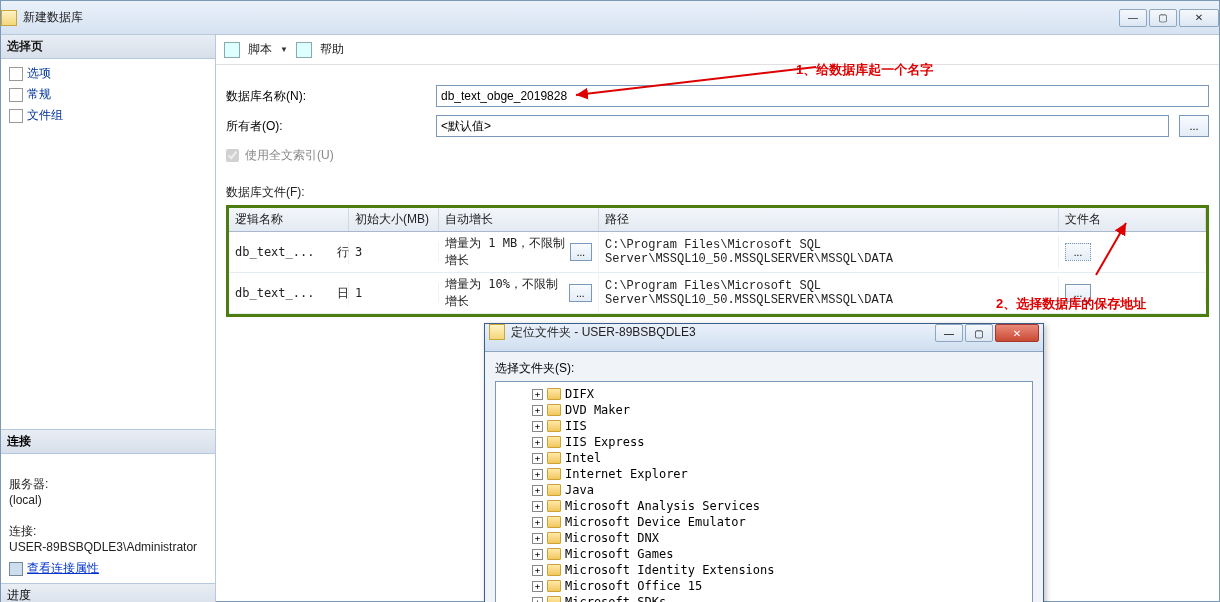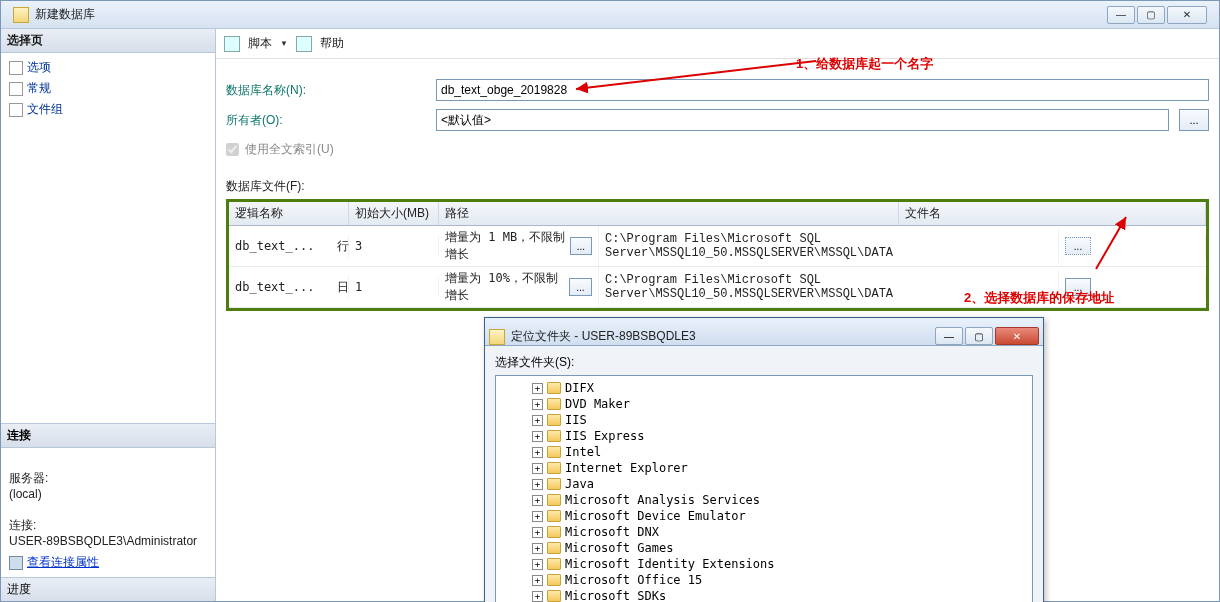--- a/index.html
+++ b/index.html
@@ -1,18 +1,18 @@
 <!DOCTYPE html>
 <html><head>
 <meta charset="utf-8">
 <style>
 * { box-sizing: border-box; margin: 0; padding: 0; }
 body { font-family: "Microsoft YaHei", SimSun, Arial, sans-serif; font-size: 12px; background: #fff; overflow: hidden; }
 .outer-window { width: 1220px; height: 602px; border: 1px solid #7a99b8; background: #fff; position: relative; }
-.outer-title { height: 28px; background: linear-gradient(#eaf1fb,#d6e2f1); border-bottom: 1px solid #b8c8dc; display: flex; align-items: center; padding: 0 12px; }
+.outer-title { height: 34px; background: linear-gradient(#eaf1fb,#d6e2f1); border-bottom: 1px solid #b8c8dc; display: flex; align-items: center; padding: 0 0; }
 .outer-title .wicon { width: 16px; height: 16px; border: 1px solid #c8a63a; background: linear-gradient(#fff3c4,#f3d679); margin-right: 6px; }
 .outer-title .ttext { flex: 1; font-size: 12px; color: #222; }
 .win-btns { display: flex; gap: 2px; }
 .win-btn { width: 28px; height: 18px; border: 1px solid #8fa6c0; background: linear-gradient(#f4f8fc,#dce7f3); border-radius: 2px; display: flex; align-items: center; justify-content: center; font-size: 10px; color: #2b2b2b; cursor: pointer; }
 .win-btn.close { width: 40px; }
 .body-area { display: flex; height: calc(100% - 28px); }
 .sidebar { width: 215px; border-right: 1px solid #b8c8dc; display: flex; flex-direction: column; }
 .side-header { background: linear-gradient(#e9eef5,#d7dfea); border-bottom: 1px solid #b8c8dc; padding: 3px 6px; font-weight: bold; color: #1a1a1a; }
 .side-list { padding: 4px 2px; }
 .side-item { display: flex; align-items: center; gap: 4px; padding: 2px 6px; color: #003399; }
@@ -24,41 +24,41 @@
 .conn-body .val { margin-bottom: 6px; }
 .conn-link { color: #0033cc; text-decoration: underline; display: flex; align-items: center; gap: 4px; margin-top: 6px; }
 .conn-link .licon { width: 14px; height: 14px; background: #cde; border: 1px solid #789; }
 .prog-header { background: linear-gradient(#e9eef5,#d7dfea); border-top: 1px solid #b8c8dc; padding: 3px 6px; font-weight: normal; }
 .main { flex: 1; display: flex; flex-direction: column; position: relative; }
 .toolbar { height: 30px; display: flex; align-items: center; gap: 8px; padding: 0 8px; border-bottom: 1px solid #e0e0e0; }
 .toolbar .tbicon { width: 16px; height: 16px; border: 1px solid #8aa; background: #dff; }
 .toolbar .tdrop { font-size: 8px; color: #333; }
 .toolbar .tlabel { color: #222; }
 .form-row { display: flex; align-items: center; padding: 4px 10px; gap: 10px; }
-.form-row .flabel { width: 200px; color: #0f766e; }
+.form-row .flabel { width: 200px; color: #000000; }
 .form-row input[type=text] { flex: 1; height: 22px; border: 1px solid #7a99b8; padding: 0 4px; font-family: inherit; font-size: 12px; }
 .browse-btn { width: 30px; height: 22px; border: 1px solid #7a99b8; background: linear-gradient(#f8fbff,#e4ecf6); cursor: pointer; font-size: 11px; }
 .chk-row { padding: 6px 10px; color: #888; display: flex; align-items: center; gap: 6px; }
 .chk-row input { accent-color: #888; }
 .section-label { padding: 14px 10px 2px 10px; color: #222; }
 .grid { margin: 2px 10px 0 10px; border: 3px solid #4d7c0f; }
 .grid-head { display: flex; background: linear-gradient(#f3f6fa,#e4eaf2); border-bottom: 1px solid #a9b8cc; }
 .gh { padding: 3px 6px; border-right: 1px solid #cfd8e4; font-size: 12px; color: #222; }
 .grid-row { display: flex; border-bottom: 1px solid #e6ecf3; align-items: center; }
 .gc { padding: 3px 6px; border-right: 1px solid #eef2f7; font-size: 12px; font-family: SimSun, monospace; color: #222; display: flex; align-items: center; gap: 4px; }
 .c-logical { width: 120px; }
 .c-size { width: 90px; }
 .c-growth { width: 160px; }
 .c-path { width: 460px; }
 .c-fname { flex: 1; }
 .cell-btn { width: 26px; height: 18px; border: 1px solid #7a99b8; background: linear-gradient(#f8fbff,#e4ecf6); cursor: pointer; font-size: 10px; }
 .anno { position: absolute; color: #d00; font-weight: bold; font-size: 13px; white-space: nowrap; }
 svg.arrow { position: absolute; pointer-events: none; }
 .dialog { position: absolute; left: 268px; top: 288px; width: 560px; height: 310px; border: 1px solid #3a5f8a; background: #f0f4f9; box-shadow: 2px 2px 6px rgba(0,0,0,0.25); }
-.dlg-title { height: 28px; background: linear-gradient(#eaf1fb,#cfdef0); display: flex; align-items: flex-end; padding: 0 4px; border-bottom: 1px solid #8fa6c0; }
+.dlg-title { height: 28px; background: linear-gradient(#eaf1fb,#cfdef0); display: flex; align-items: flex-start; padding: 0 4px; border-bottom: 1px solid #8fa6c0; }
 .dlg-title .wicon { width: 16px; height: 16px; border: 1px solid #c8a63a; background: linear-gradient(#fff3c4,#f3d679); margin-right: 6px; }
 .dlg-title .ttext { flex: 1; font-size: 12px; color: #222; }
 .dlg-btn { width: 28px; height: 18px; border: 1px solid #8fa6c0; background: linear-gradient(#f4f8fc,#dce7f3); border-radius: 2px; display:flex; align-items:center; justify-content:center; font-size:10px; margin-left: 2px; cursor:pointer;}
 .dlg-btn.close { width: 44px; background: linear-gradient(#e98a7a,#c94a33); color: #fff; border-color:#a53828;}
 .dlg-body { padding: 8px 10px; }
 .dlg-label { margin-bottom: 4px; font-size: 12px; }
 .tree-box { border: 1px solid #7a99b8; background: #fff; height: 240px; overflow: auto; padding: 4px 2px; }
 .tree-item { display: flex; align-items: center; gap: 2px; height: 16px; font-family: SimSun, monospace; font-size: 12px; color: #000; }
 .expander { width: 11px; height: 11px; border: 1px solid #888; display: flex; align-items: center; justify-content: center; font-size: 9px; line-height: 1; background: #fff; cursor: pointer; margin-right: 2px; }
 .folder { width: 14px; height: 12px; background: linear-gradient(#ffe9a8,#f2c75f); border: 1px solid #c9a238; border-radius: 1px; margin-right: 2px; }
@@ -134,20 +134,21 @@
         <input type="checkbox" checked="" disabled="" style="">
         <span>使用全文索引(U)</span>
       </div>
 
       <div class="section-label">数据库文件(F):</div>
 
       <div class="grid">
         <div class="grid-head">
           <div class="gh c-logical">逻辑名称</div>
           <div class="gh c-size">初始大小(MB)</div>
+          <div class="gh c-growth">自动增长</div>
           <div class="gh c-path">路径</div>
           <div class="gh c-fname">文件名</div>
         </div>
         <div class="grid-row">
           <div class="gc c-logical"><span>db_text_...</span>&nbsp;&nbsp;<span>行</span></div>
           <div class="gc c-size">3</div>
           <div class="gc c-growth">
               <span>增量为 1 MB，不限制增长</span>
               <button class="cell-btn">...</button>
             </div>
@@ -177,21 +178,21 @@
       <div class="anno" style="left:580px; top:26px">1、给数据库起一个名字</div>
       <svg class="arrow" style="left:350px; top:30px" width="260" height="40">
         <defs>
             <marker id="ah1" markerWidth="8" markerHeight="8" refX="6" refY="3" orient="auto">
               <path d="M0,0 L6,3 L0,6 Z" fill="#d00"></path>
             </marker>
           </defs>
         <line x1="250" y1="2" x2="10" y2="30" stroke="#d00" stroke-width="2" marker-end="url(#ah1)"></line>
       </svg>
 
-      <div class="anno" style="left:748px; top:260px">2、选择数据库的保存地址</div>
+      <div class="anno" style="left:780px; top:260px">2、选择数据库的保存地址</div>
       <svg class="arrow" style="left:870px; top:180px" width="110" height="70">
         <defs>
             <marker id="ah2" markerWidth="8" markerHeight="8" refX="6" refY="3" orient="auto">
               <path d="M0,0 L6,3 L0,6 Z" fill="#d00"></path>
             </marker>
           </defs>
         <line x1="10" y1="60" x2="40" y2="8" stroke="#d00" stroke-width="2" marker-end="url(#ah2)"></line>
       </svg>
 
       <div class="anno" style="left:580px; top:390px">3、点击后弹出用来选择保存在哪里</div>

